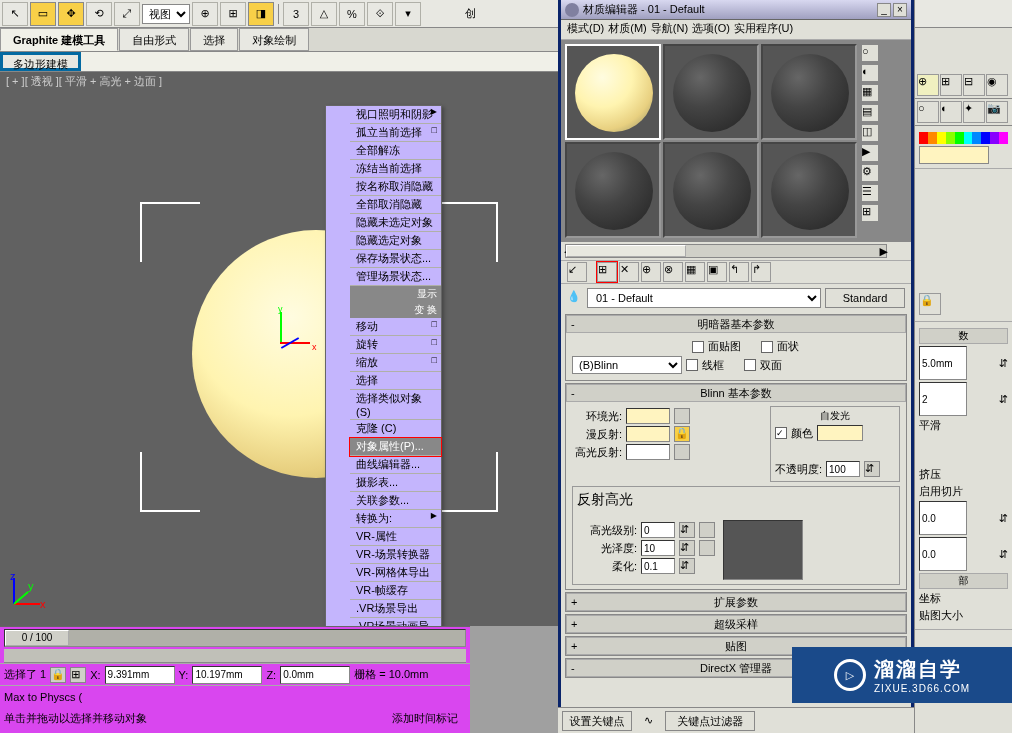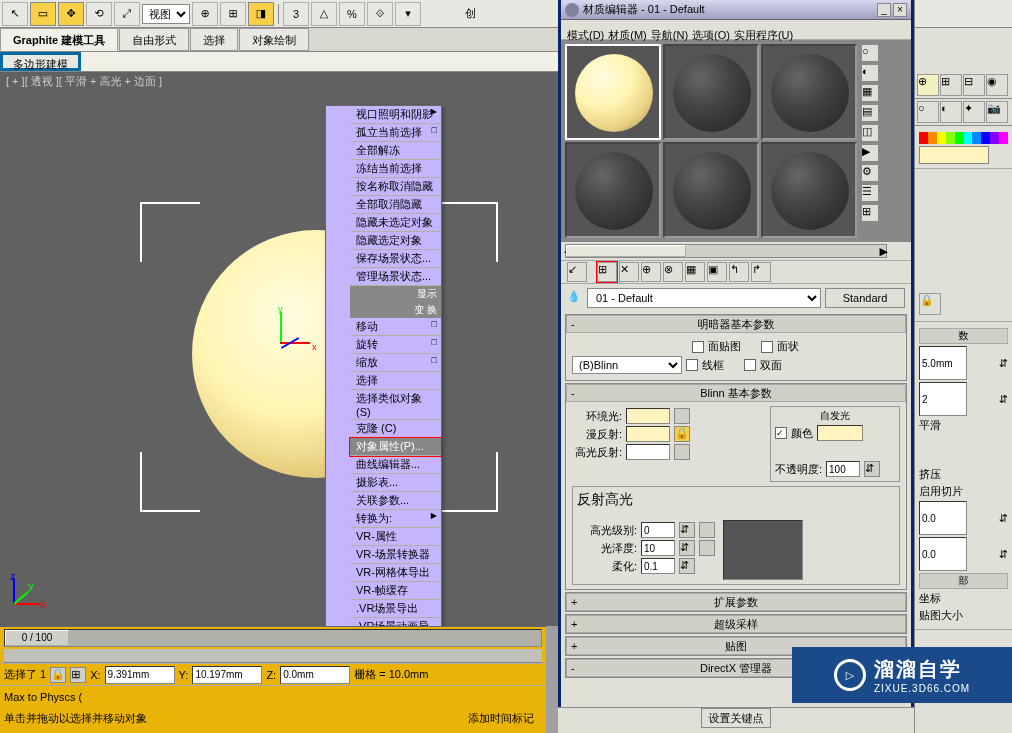--- a/index.html
+++ b/index.html
@@ -42,21 +42,21 @@
     .ctx-item.hl { background: #888; color: #fff; outline: 1px solid #f00; }
     .ctx-item.arrow::after { content: "▶"; position: absolute; right: 4px; font-size: 8px; }
     .ctx-item.box::after { content: "□"; position: absolute; right: 4px; font-size: 9px; }
 
     
     .mat-editor { position: absolute; top: 0; left: 558px; width: 356px; height: 733px; background: #e0e0d8; border: 3px solid #0a246a; border-top: none; }
     .mat-title { height: 20px; background: linear-gradient(#d8d8f0, #a0a0c0); display: flex; align-items: center; padding: 0 4px; border-bottom: 1px solid #666; }
     .mat-title-icon { width: 14px; height: 14px; background: #8080a0; border-radius: 50%; margin-right: 4px; }
     .mat-close { margin-left: auto; display: flex; gap: 2px; }
     .mat-close span { width: 14px; height: 14px; border: 1px solid #888; background: #e0e0d8; text-align: center; line-height: 12px; font-size: 10px; }
-    .mat-menu { height: 20px; background: #e0e0d8; display: flex; gap: 4px; padding: 8px 6px; border-bottom: 1px solid #aaa; }
+    .mat-menu { height: 20px; background: #e0e0d8; display: flex; gap: 4px; padding: 1px 6px; border-bottom: 1px solid #aaa; }
     .mat-menu span { font-size: 11px; }
 
     .mat-slots { display: flex; padding: 4px; gap: 0; background: #888; }
     .slot-grid { display: grid; grid-template-columns: repeat(3, 96px); grid-template-rows: repeat(2, 96px); gap: 2px; }
     .slot { background: #555; border: 2px inset #999; position: relative; }
     .slot.sel { border: 2px solid #fff; }
     .slot-ball { position: absolute; top: 8px; left: 8px; width: 78px; height: 78px; border-radius: 50%;
       background: radial-gradient(circle at 35% 30%, #666 0%, #444 40%, #222 100%); }
     .slot.sel .slot-ball { background: radial-gradient(circle at 35% 30%, #fffce0 0%, #fff4b0 40%, #e8d080 70%, #808060 100%); }
     .slot-side { display: flex; flex-direction: column; gap: 2px; margin-left: 4px; }
@@ -93,29 +93,29 @@
     .cmd-tab { width: 22px; height: 22px; border: 1px solid #999; background: #e0e0d8; }
     .cmd-tab.act { background: #f0f0c0; }
     .cmd-sec { padding: 4px; border-bottom: 1px solid #aaa; }
     .color-strip { display: flex; height: 12px; margin: 2px 0; }
     .color-strip span { flex: 1; }
     .param-hdr { height: 16px; background: #d0d0c8; border: 1px solid #aaa; text-align: center; line-height: 14px; margin: 2px 0; font-size: 10px; }
     .param-row { display: flex; align-items: center; justify-content: space-between; margin: 2px 0; }
     .param-in { width: 48px; height: 16px; border: 1px inset #888; background: #fff; font-size: 10px; padding: 16px 2px; }
 
     
-    .timeline { position: absolute; top: 626px; left: 0; width: 546px; height: 107px; background: #eab308; border-top: 1px solid #666; }
+    .timeline { position: absolute; top: 626px; left: 0; width: 470px; height: 107px; background: #d946ef; border-top: 1px solid #666; }
     .time-slider { height: 18px; background: #b0b0a8; border: 1px inset #888; margin: 2px 4px; position: relative; }
     .time-thumb { position: absolute; width: 64px; height: 100%; background: #d0d0c8; border: 1px outset #fff; text-align: center; line-height: 14px; font-size: 10px; }
     .time-ruler { height: 14px; background: #c0c0b8; border-bottom: 1px solid #888; margin: 0 4px; }
     .status-row { display: flex; align-items: center; gap: 4px; padding: 2px 4px; height: 22px; border-top: 1px solid #aaa; }
     .coord-in { width: 70px; height: 18px; border: 1px inset #888; background: #fff; padding: 0 2px; font-size: 10px; }
     .hint-row { display: flex; align-items: center; padding: 2px 4px; height: 22px; font-size: 11px; }
 
-    .bottom-bar { position: absolute; bottom: 0; left: 558px; width: 356px; height: 26px; background: #e0e0d8; border-top: 1px solid #888; display: flex; align-items: center; gap: 12px; padding: 0 4px; font-size: 11px; flex-direction: column; }
+    .bottom-bar { position: absolute; bottom: 0; left: 558px; width: 356px; height: 26px; background: #e0e0d8; border-top: 1px solid #888; display: flex; align-items: center; gap: 12px; padding: 0 4px; font-size: 11px; }
 
     
     .watermark { position: absolute; right: 0; bottom: 30px; width: 220px; height: 56px; background: #1a4a8a; color: #fff; display: flex; align-items: center; justify-content: center; gap: 8px; z-index: 100; }
     .wm-icon { width: 32px; height: 32px; border: 3px solid #fff; border-radius: 50%; display: flex; align-items: center; justify-content: center; }
     .wm-text { display: flex; flex-direction: column; }
     .wm-text .big { font-size: 20px; font-weight: bold; letter-spacing: 2px; }
     .wm-text .small { font-size: 10px; letter-spacing: 1px; }
   </style>
 </head>
 <body>

